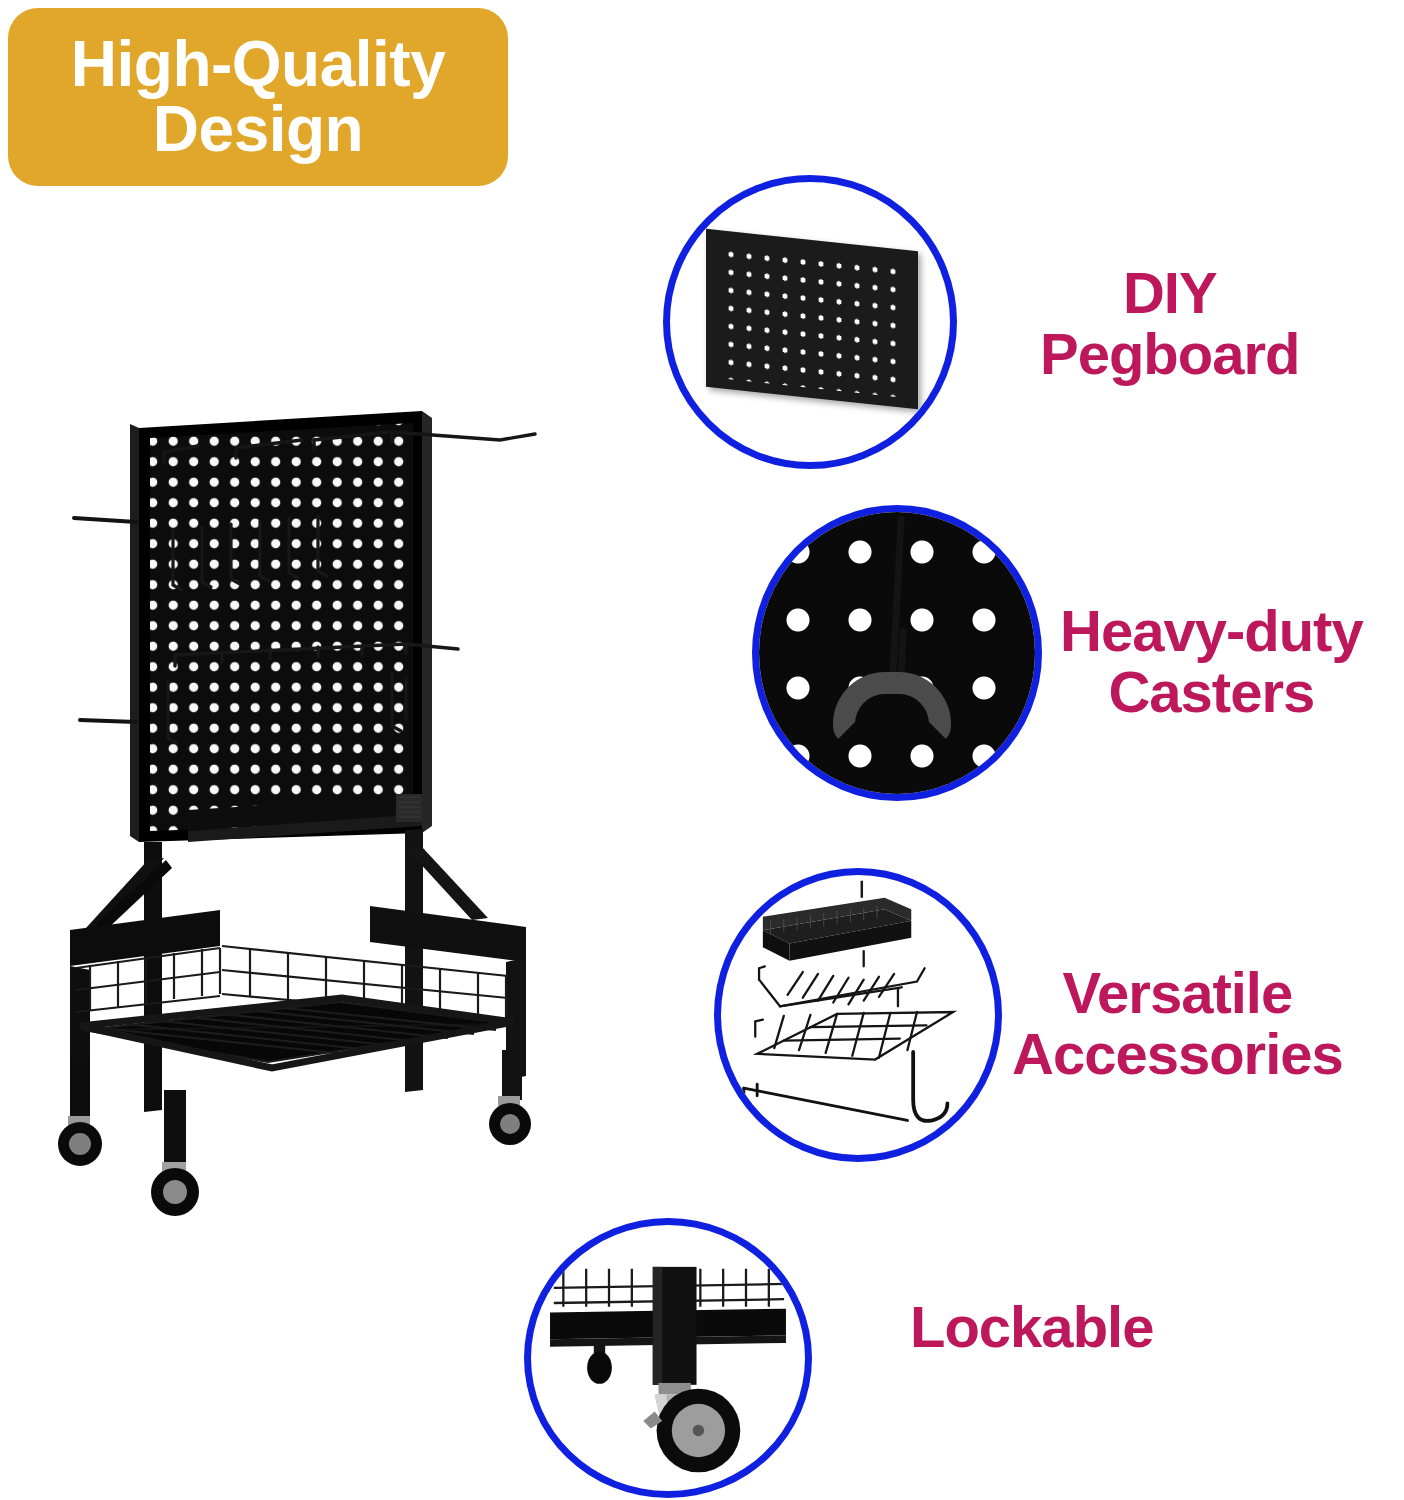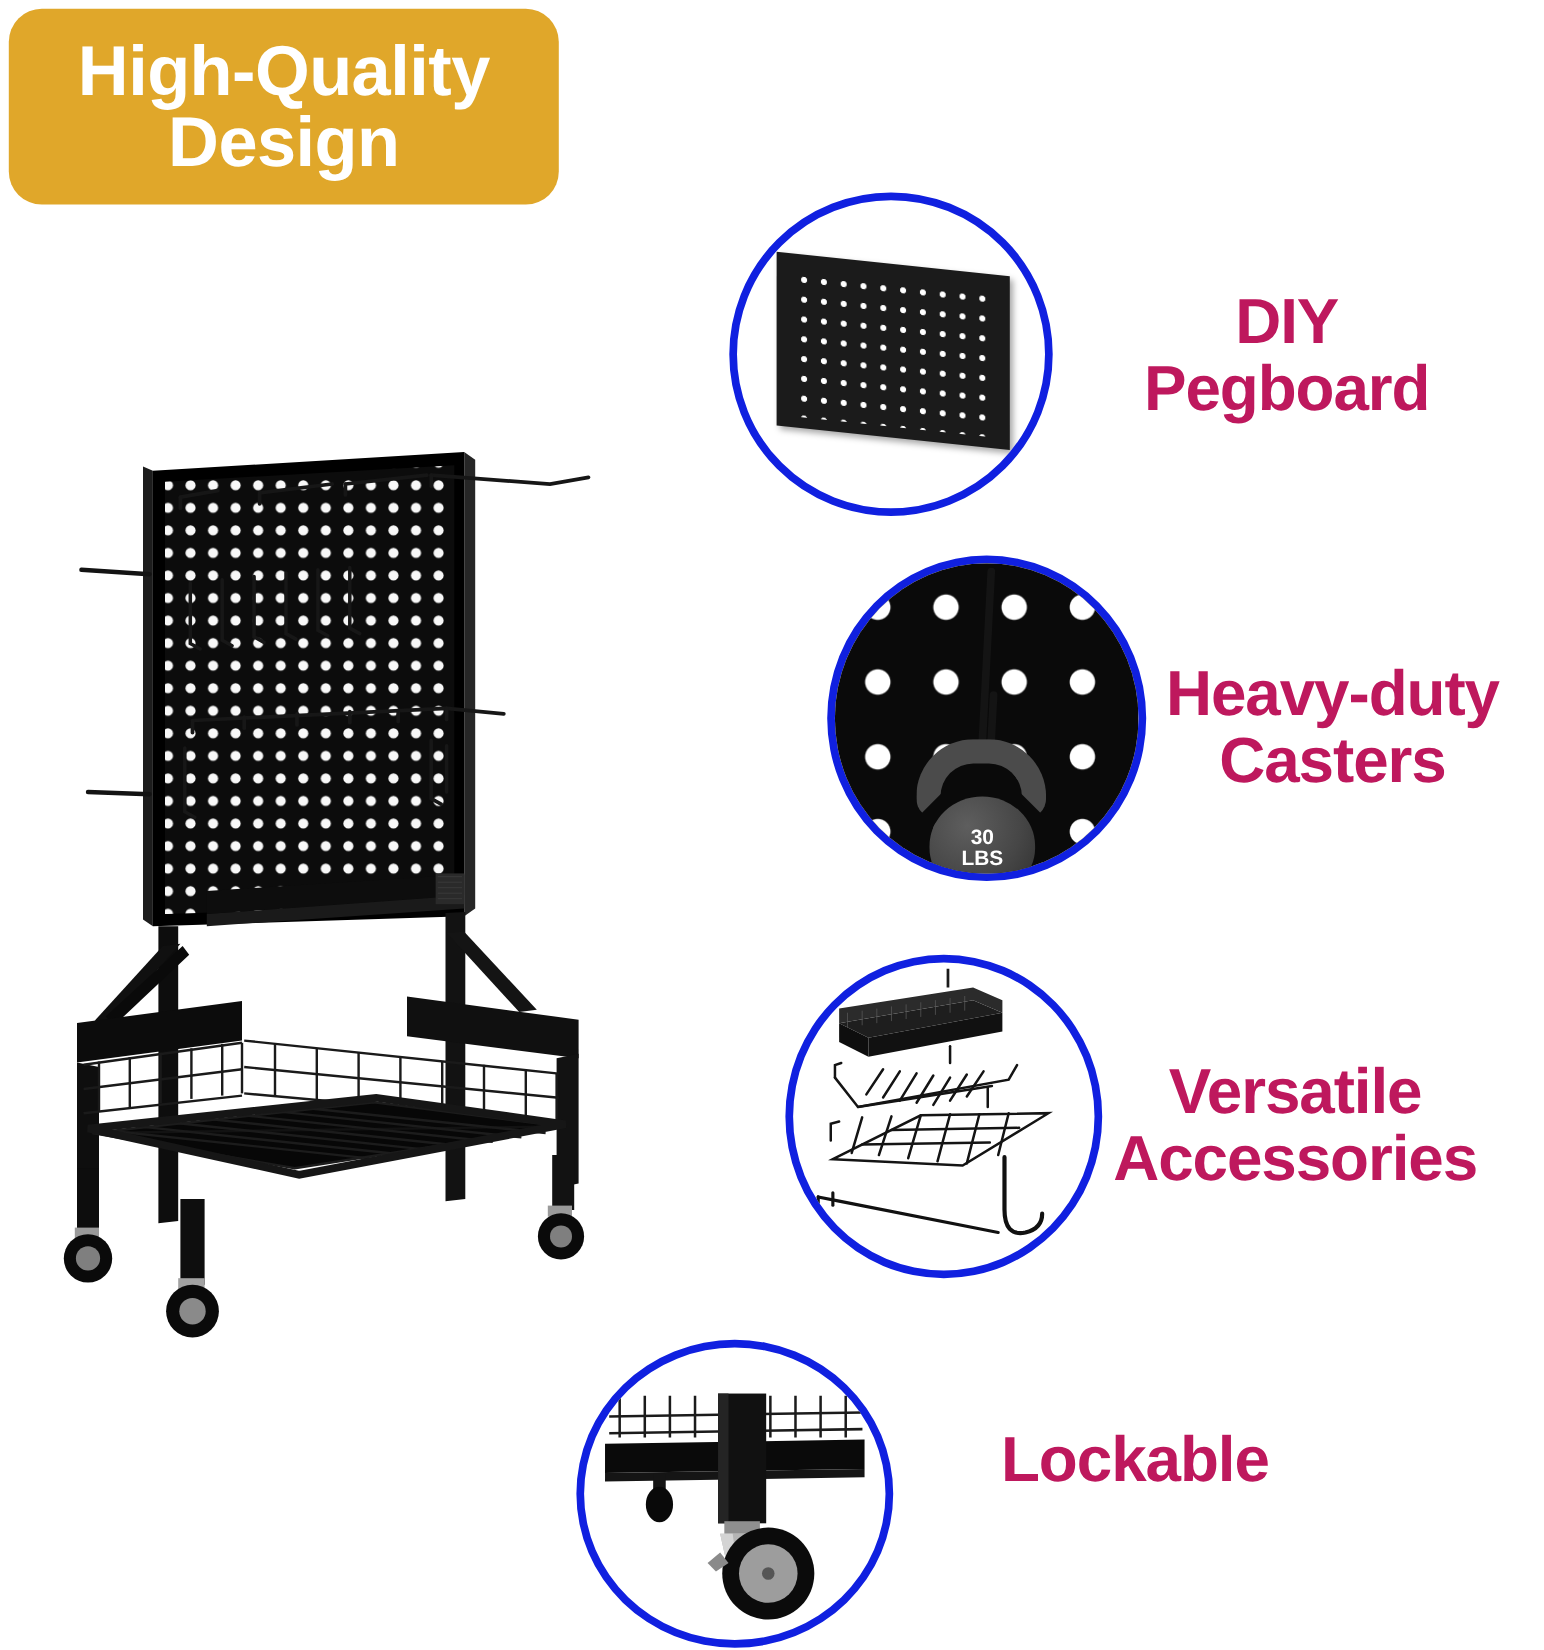--- a/index.html
+++ b/index.html
@@ -336,26 +336,20 @@
 
   <div class="callout">
     <div class="circle-wrap" style="left:752px; top:505px; width:290px; height:296px;">
       <div class="peg-circle-fill"></div>
       <div class="peg-circle-dots"></div>
       <div class="kb-hook">
         <div class="kb-hook-tip"></div>
       </div>
       <div class="kettlebell">
         <div class="kb-handle"></div>
-        <div class="kb-body">
-          <div class="kb-label">
-            <div>30</div>
-            <div>LBS</div>
-          </div>
-        </div>
       </div>
     </div>
     <div class="callout-text ct-center" style="left:1060px; top:600px;">
       <span class="ct-line">Heavy-duty</span>
       <span class="ct-line">Casters</span>
     </div>
   </div>
 
   <div class="callout">
     <div class="circle-wrap" style="left:714px; top:868px; width:288px; height:294px;">

